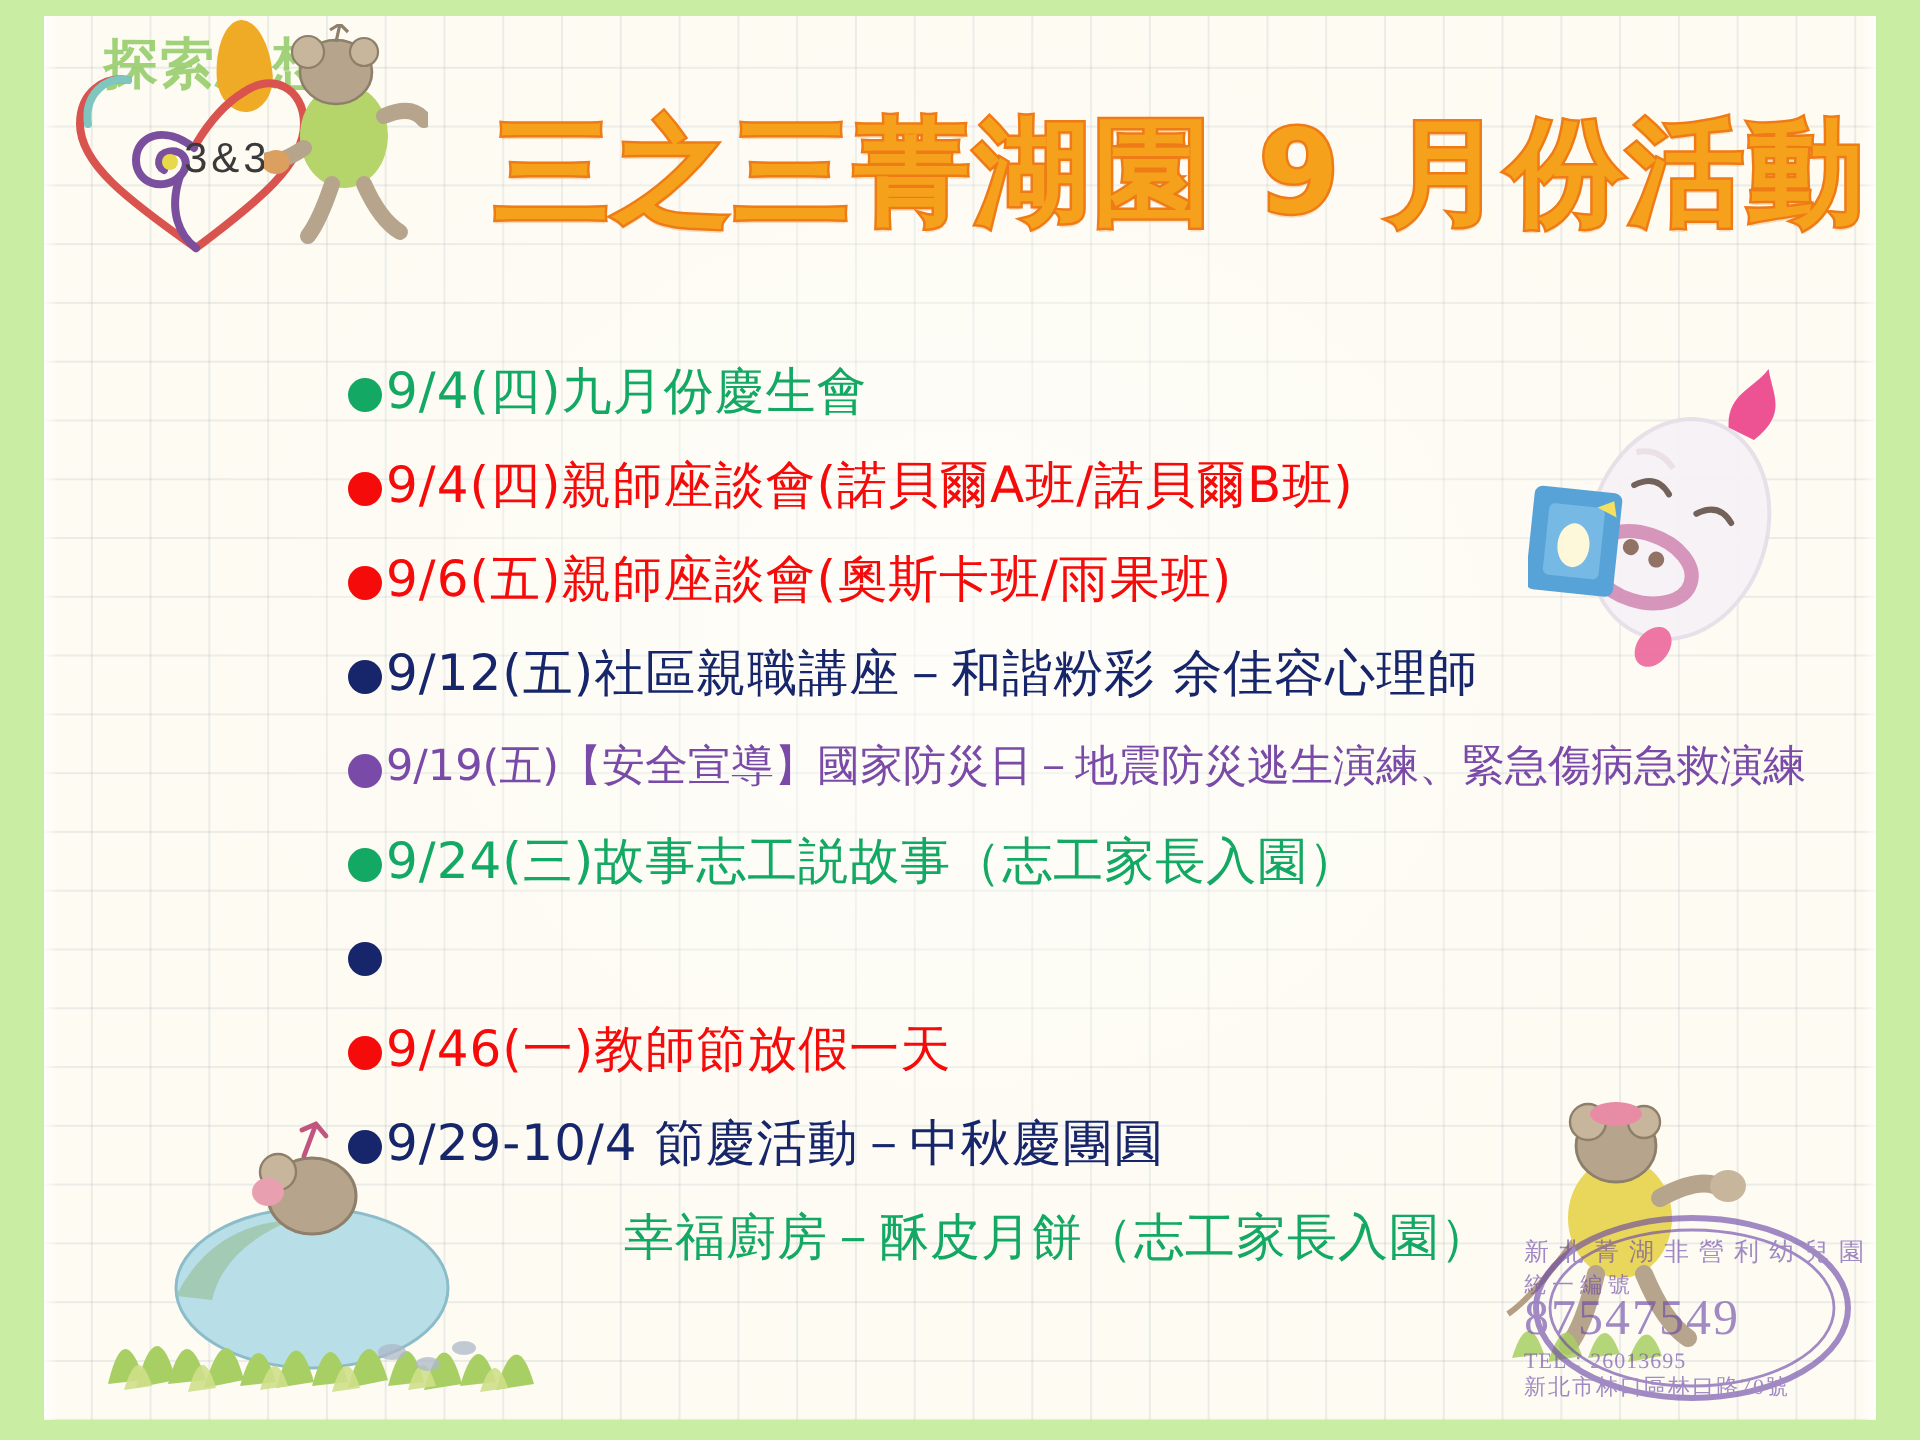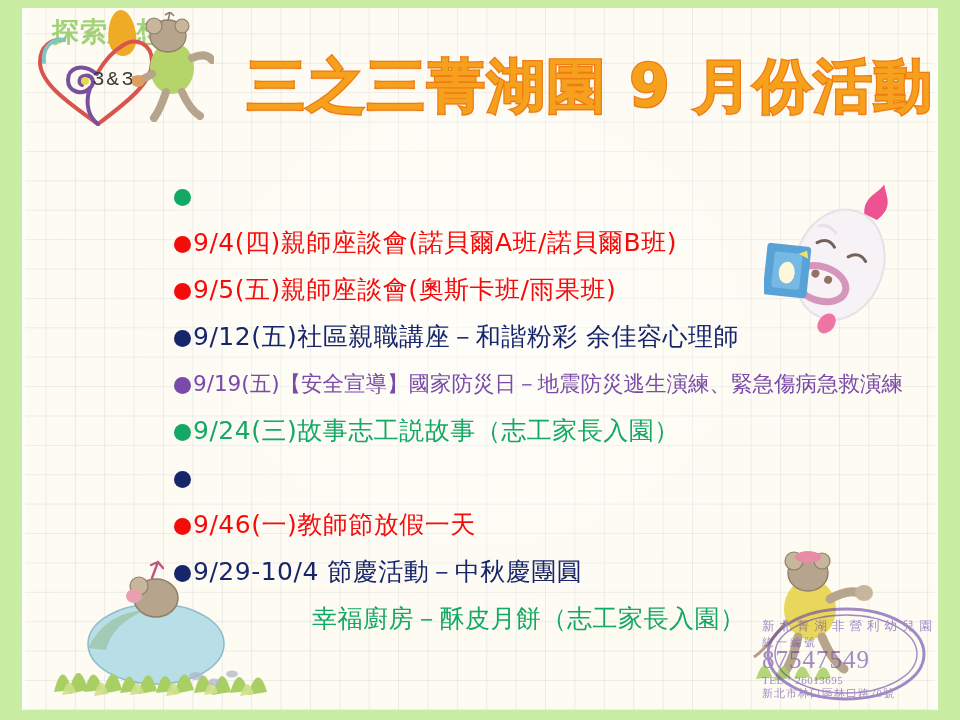--- a/index.html
+++ b/index.html
@@ -77,21 +77,21 @@
     color:#7fc24a;opacity:.72;letter-spacing:1px;
     font-family:"DejaVu Sans","Liberation Sans",sans-serif;
   }
   #logo .flame{
     position:absolute;left:74px;top:2px;width:28px;height:46px;
     background:#f0ab26;border-radius:50% 50% 50% 50%/62% 62% 38% 38%;
     transform:rotate(-4deg);
   }
   #logo .logo-33{
     position:absolute;left:58px;top:60px;font-size:21px;color:#3a3a3a;
-    letter-spacing:2px;font-family:Liberation Mono, monospace;
+    letter-spacing:2px;font-family:Liberation Sans, sans-serif;
   }
   .heart-svg{position:absolute;left:0;top:20px;}
   .mouse-svg{position:absolute;left:98px;top:4px;}
 
   
   #unicorn{position:absolute;right:24px;top:148px;width:150px;height:200px;z-index:3;opacity:.95;}
 
   
   #rock-scene{position:absolute;left:22px;bottom:8px;width:230px;height:150px;z-index:3;}
   
@@ -191,30 +191,31 @@
           <path d="M62 134 q9 -26 17 -3 z"></path>
       </g>
     </svg>
 
     <div id="title">三之三菁湖園 9 月份活動</div>
 
     <div id="agenda">
 
       <div class="row">
         <span class="bullet" style="background:#13a863"></span>
+        <span class="row-text" style="color:#13a863">9/4(四)九月份慶生會</span>
       </div>
 
       <div class="row">
         <span class="bullet" style="background:#f60b0b"></span>
         <span class="row-text" style="color:#f60b0b">9/4(四)親師座談會(諾貝爾A班/諾貝爾B班)</span>
       </div>
 
       <div class="row">
         <span class="bullet" style="background:#f60b0b"></span>
-        <span class="row-text" style="color:#f60b0b">9/5(五)親師座談會(奧斯卡班/雨果班)</span>
+        <span class="row-text" style="color:#f60b0b">9/6(五)親師座談會(奧斯卡班/雨果班)</span>
       </div>
 
       <div class="row">
         <span class="bullet" style="background:#17266b"></span>
         <span class="row-text" style="color:#17266b">9/12(五)社區親職講座－和諧粉彩 余佳容心理師</span>
       </div>
 
       <div class="row small">
         <span class="bullet" style="background:#7a4aa8"></span>
         <span class="row-text" style="color:#7a4aa8">9/19(五)【安全宣導】國家防災日－地震防災逃生演練、緊急傷病急救演練</span>

